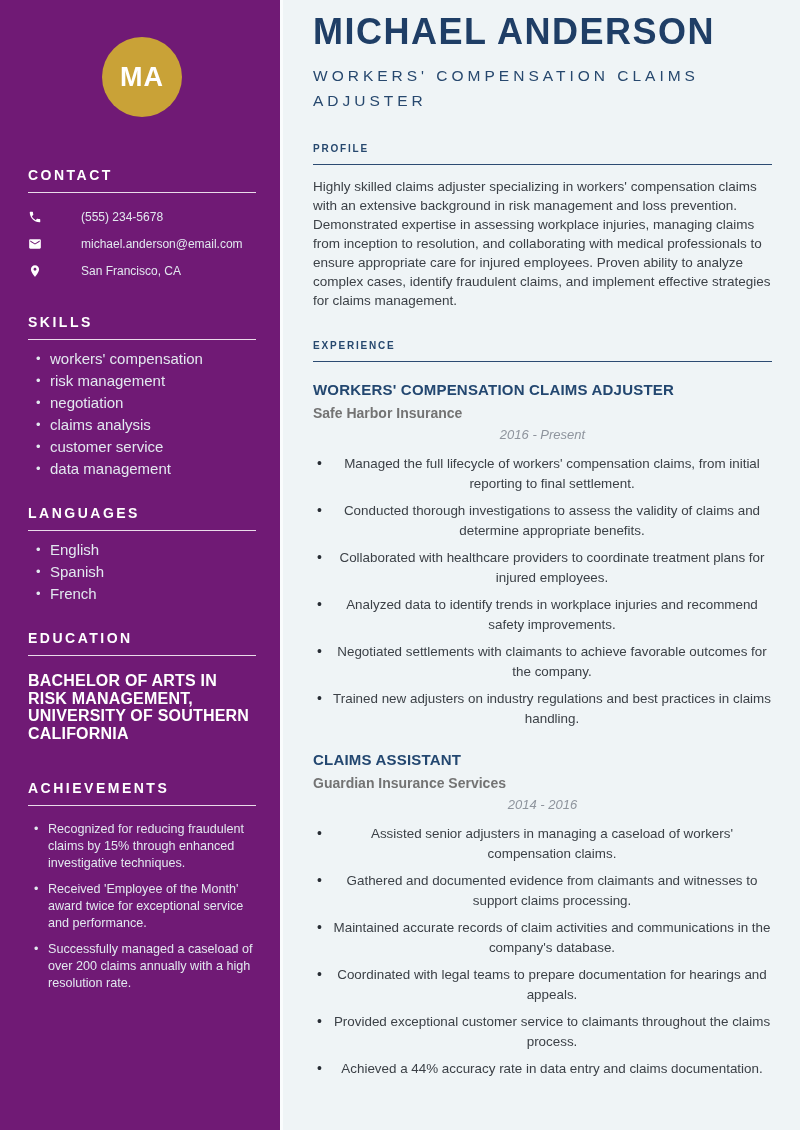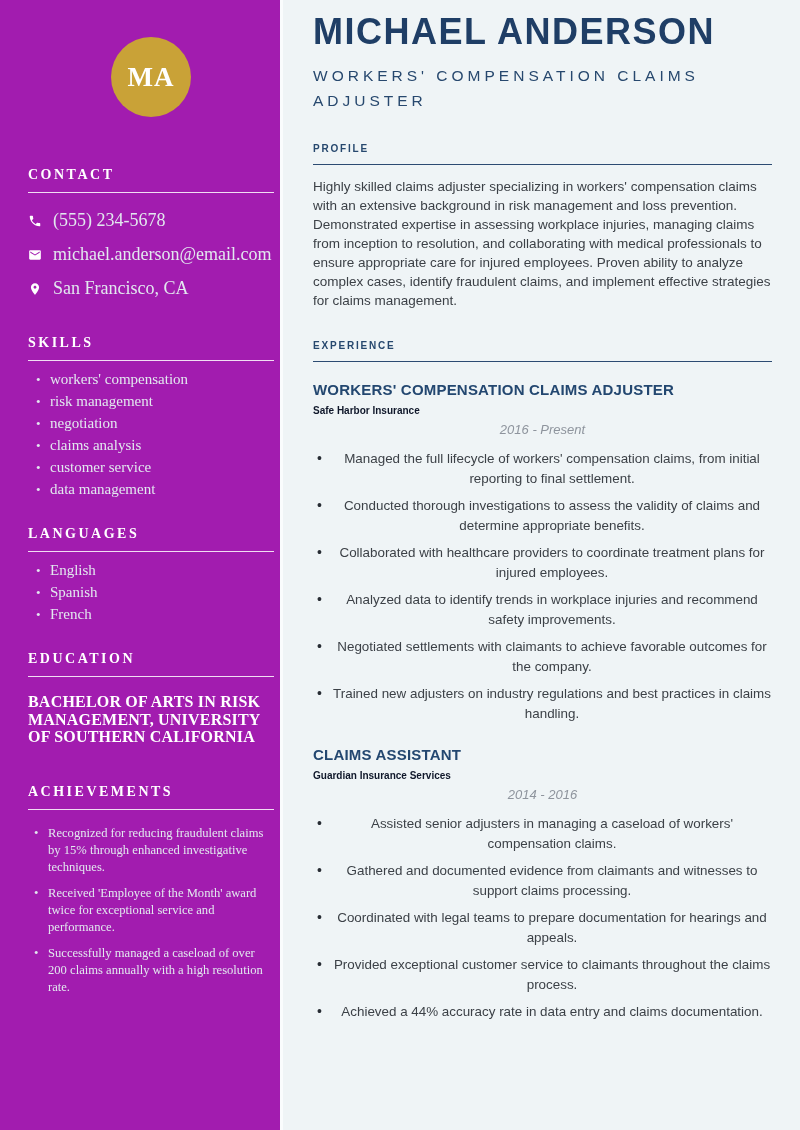--- a/index.html
+++ b/index.html
@@ -6,41 +6,40 @@
   html, body { width: 800px; }
   body {
     font-family: "Liberation Sans", "DejaVu Sans", sans-serif;
     background: #eff4f6;
   }
   .page { width: 800px; height: 1130px; display: flex; overflow: hidden; }
 
   
   .sidebar {
     width: 280px; min-width: 280px; height: 100%;
-    background: #a21caf; color: #dde4ec;
-    padding: 0 6px 20px 28px;
-    font-family: Liberation Serif, serif;
+    background: #701a75; color: #dde4ec;
+    padding: 0 24px 20px 28px;
   }
   .avatar-wrap { display: flex; justify-content: center; margin-top: 37px; }
   .avatar {
     width: 80px; height: 80px; border-radius: 50%;
     background: #c9a237; display: flex; align-items: center; justify-content: center;
   }
   .avatar span { color: #ffffff; font-size: 27px; font-weight: bold; letter-spacing: 1px; }
 
   .side-section h2 {
     color: #ffffff; font-size: 14px; font-weight: bold; letter-spacing: 2.5px;
   }
   .rule { border: none; border-top: 1.5px solid rgba(255,255,255,0.85); margin-top: 9px; }
 
   .contact-section { margin-top: 50px; }
   .contact-item { display: flex; align-items: center; margin-top: 13px; }
   .contact-item:first-of-type { margin-top: 17px; }
   .cicon { width: 14px; height: 14px; fill: #ffffff; flex: 0 0 14px; margin-right: 11px; }
-  .contact-item span { font-size: 18px; color: #e2e8ef; }
+  .contact-item span { font-size: 12px; color: #e2e8ef; margin-left: 28px; }
 
   .skills-section { margin-top: 36px; }
   .languages-section { margin-top: 30px; }
   .education-section { margin-top: 30px; }
   .achievements-section { margin-top: 38px; }
 
   ul.side-list { list-style: none; margin-top: 12px; }
   ul.side-list li {
     position: relative; padding-left: 22px; font-size: 15px;
     color: #e2e8ef; margin-bottom: 9px; line-height: 13px;
@@ -82,21 +81,21 @@
     color: #27486e; font-size: 10px; font-weight: bold; letter-spacing: 1.8px;
   }
   .mrule { border: none; border-top: 1px solid #2c4b72; margin-top: 10px; }
   .profile-text {
     margin-top: 12px; font-size: 13.5px; color: #3c4147; line-height: 19px;
   }
 
   .job { margin-top: 19px; }
   .job + .job { margin-top: 23px; }
   .job-title { color: #234770; font-size: 15px; font-weight: bold; letter-spacing: 0.2px; }
-  .job-company { margin-top: 7px; color: #0f172a; font-size: 10px; font-weight: bold; }
+  .job-company { margin-top: 7px; color: #737373; font-size: 14px; font-weight: bold; }
   .job-dates { margin-top: 6px; color: #8e949d; font-size: 13px; font-style: italic; text-align: center; }
   ul.job-list { list-style: none; margin-top: 12px; text-align: center; }
   ul.job-list li {
     position: relative; padding-left: 19px; font-size: 13.4px;
     color: #3c4147; line-height: 19.5px; margin-bottom: 8px;
   }
   ul.job-list li::before {
     content: "•"; position: absolute; left: 4px; top: 0; color: #272c33; font-size: 14px;
   }
 </style>
@@ -206,20 +205,21 @@
         </ul>
       </div>
 
       <div class="job">
         <div class="job-title">CLAIMS ASSISTANT</div>
         <div class="job-company">Guardian Insurance Services</div>
         <div class="job-dates">2014 - 2016</div>
         <ul class="job-list">
           <li>Assisted senior adjusters in managing a caseload of workers' compensation claims.</li>
           <li>Gathered and documented evidence from claimants and witnesses to support claims processing.</li>
+          <li>Maintained accurate records of claim activities and communications in the company's database.</li>
           <li>Coordinated with legal teams to prepare documentation for hearings and appeals.</li>
           <li>Provided exceptional customer service to claimants throughout the claims process.</li>
           <li>Achieved a 44% accuracy rate in data entry and claims documentation.</li>
         </ul>
       </div>
 
     </section>
 
   </main>
 </div>

